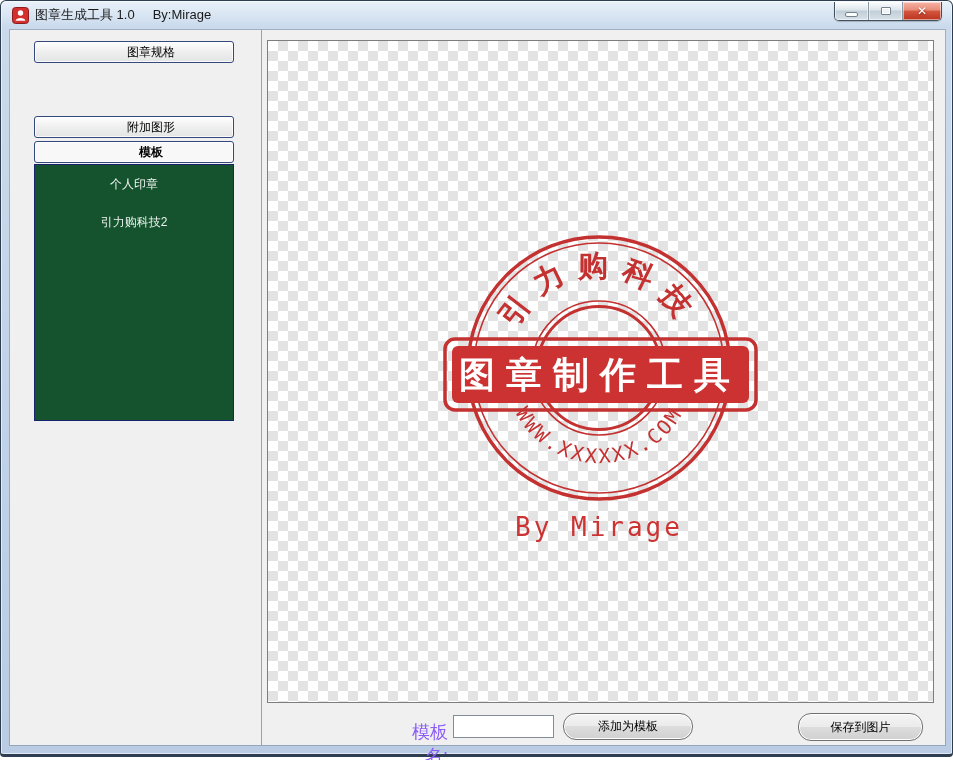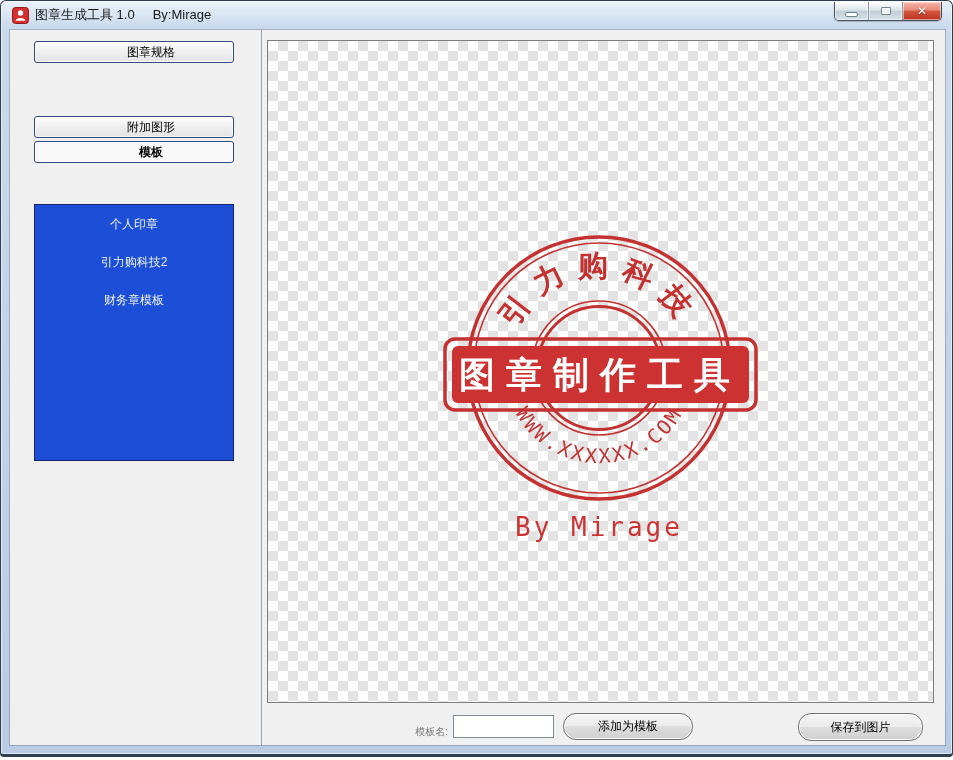--- a/index.html
+++ b/index.html
@@ -42,34 +42,34 @@
   
   .nav-btn { position:absolute; left:24px; width:200px; height:22px;
              border:1px solid #33497B; border-radius:3px;
              background:linear-gradient(#FFFFFF, #F0F0F0 45%, #E3E4E5);
              font-size:12px; color:#000; text-align:center; line-height:20px;
              box-shadow:inset 0 0 0 1px rgba(255,255,255,.8); cursor:default;padding-left:34px; }
   .nav-btn.active { background:#F8F8F8;font-weight:bold; }
 
   
   .template-panel { position:absolute; left:24px; top:134px; width:200px; height:257px;
-                    border:1px solid #16246E; background:#1d4ed8;margin-top:40px; }
+                    border:1px solid #16246E; background:#14532d; }
   .template-item { height:38px; line-height:38px; text-align:center;
                    font-size:12px; color:#EFF4F2; cursor:default; }
 
   
   .canvas { position:absolute; left:257px; top:10px; width:667px; height:663px;
             border:1px solid #7D7D7D; background-color:#fff;
             background-image:conic-gradient(#E3E3E3 0 25%, #ffffff 0 50%, #E3E3E3 0 75%, #ffffff 0);
             background-size:20px 20px; }
   .stamp-svg { position:absolute; left:163px; top:180px; width:340px; height:330px; }
 
   
   .footer-label { position:absolute; left:386px; top:690px; width:52px; height:24px;
-                  line-height:24px; font-size:10px; color:#737373; text-align:right; }
+                  line-height:24px; font-size:18px; color:#8b5cf6; text-align:right; }
   .footer-input { position:absolute; left:443px; top:685px; width:101px; height:23px;
                   border:1px solid #828C99; background:#fff; font-size:12px; padding:0 4px;
                   outline:none; }
   .w7-btn { position:absolute; border:1px solid #707070; border-radius:13px;
             background:linear-gradient(#F4F4F4, #EBEBEB 50%, #DDDDDD 50%, #D0D0D0);
             box-shadow:inset 0 0 0 1px #fff; font-size:12px; color:#000;
             text-align:center; cursor:default;
             font-family:"Liberation Sans","DejaVu Sans",sans-serif; }
   .btn-add  { left:553px; top:683px; width:130px; height:27px; line-height:25px; }
   .btn-save { left:788px; top:683px; width:125px; height:28px; line-height:26px; }
@@ -102,21 +102,20 @@
   <div class="client">
     <div class="v-divider"></div>
 
     <div class="nav-btn" style="top:11px">图章规格</div>
     <div class="nav-btn" style="top:86px">附加图形</div>
     <div class="nav-btn active" style="top:111px">模板</div>
 
     <div class="template-panel">
       <div class="template-item">个人印章</div>
       <div class="template-item">引力购科技2</div>
-      <div class="template-item">财务章模板</div>
     </div>
 
     <div class="canvas">
       <svg class="stamp-svg" viewBox="0 0 340 330">
         <g fill="none" stroke="#C43131">
           <circle cx="168" cy="147" r="131" stroke-width="3.5"></circle>
           <circle cx="168" cy="147" r="125" stroke-width="1.6"></circle>
           <circle cx="168" cy="147" r="67" stroke-width="1.6"></circle>
           <circle cx="168" cy="147" r="61.5" stroke-width="3"></circle>
         </g>

